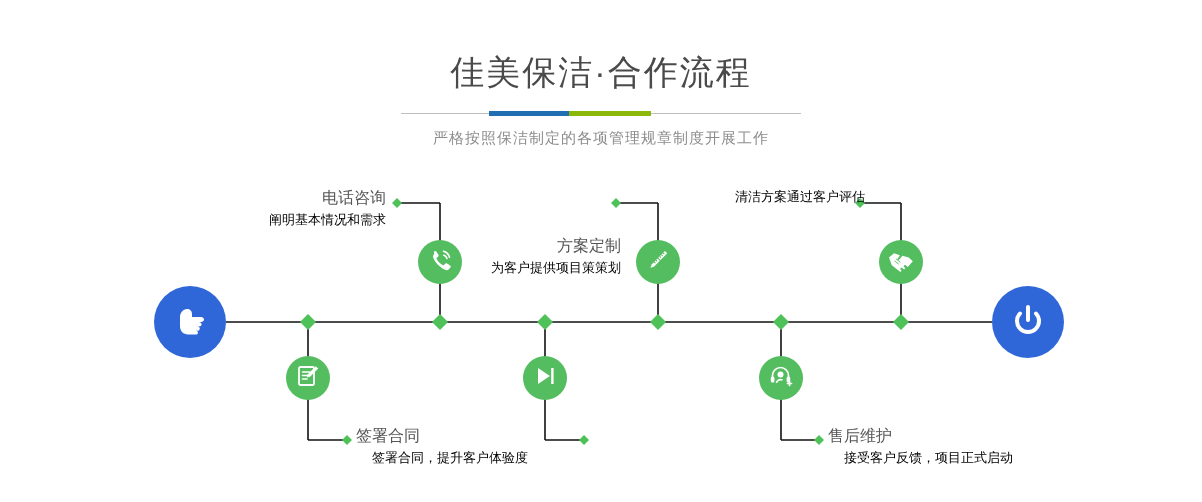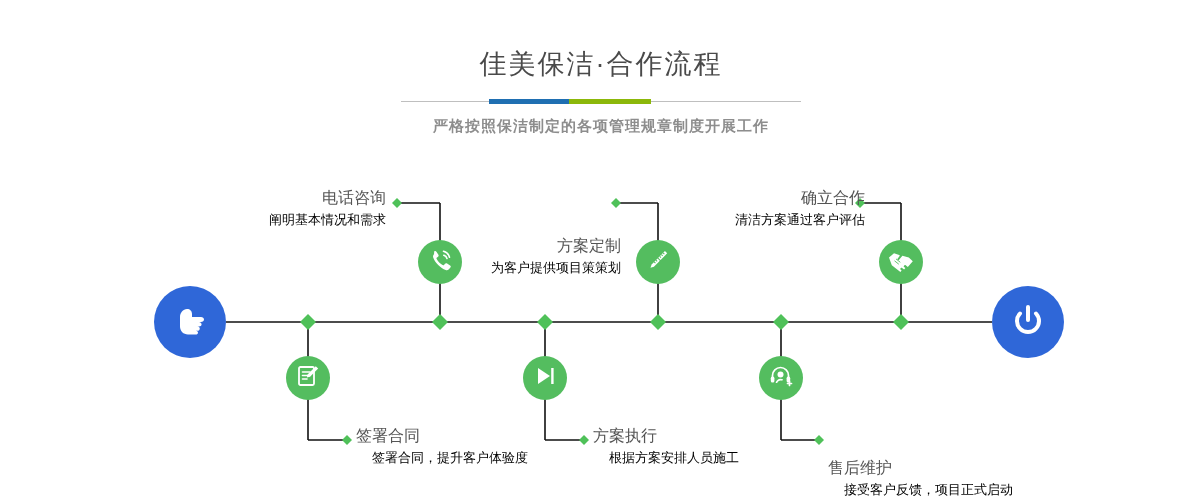--- a/index.html
+++ b/index.html
@@ -15,26 +15,26 @@
   }
 
   
   .header {
     position: absolute;
     top: 0; left: 0; right: 0;
     text-align: center;
     padding-top: 34px;
   }
   .page-title {
-    font-size: 27px;
+    font-size: 34px;
     color: #4a4a4a;
     letter-spacing: 2px;
     font-weight: normal;
     line-height: 44px;
-    margin: 8px;
+    margin: 16px;
   }
   .divider {
     width: 400px;
     height: 8px;
     margin: 12px auto 0 auto;
     position: relative;
   }
   .divider .rule {
     position: absolute;
     top: 3px; left: 0; right: 0;
@@ -51,21 +51,21 @@
     position: absolute;
     left: 168px; top: 1px;
     width: 82px; height: 5px;
     background: #8cb80a;
   }
   .page-subtitle {
     font-size: 15px;
     color: #8d8d8d;
     margin: 10px 0 0 0;
     letter-spacing: 1px;
-    font-weight: bold;
+    font-weight: normal;
     line-height: 20px;
   }
 
   
   .flow {
     position: absolute;
     left: 0; top: 0;
     width: 1202px; height: 401px;
   }
   .flow svg { position: absolute; left: 0; top: 0; }
@@ -242,51 +242,46 @@
   </div>
 
   <div class="node-circle" style="left:523px; top:356px;">
     <span>
       <svg width="26" height="26" viewBox="0 0 26 26">
         <polygon fill="#ffffff" points="6,5 18,13 6,21"></polygon>
         <rect x="19.2" y="5" width="2.4" height="16" fill="#ffffff"></rect>
       </svg>
     </span>
   </div>
-  <div class="label bottom" style="left:593px; top:424px;">
-    <span class="t">方案执行</span>
-    <span class="d">根据方案安排人员施工</span>
-  </div>
 
   <div class="node-circle" style="left:879px; top:240px;">
     <span>
       <svg width="28" height="28" viewBox="0 0 28 28">
         <path fill="#ffffff" d="M2 11.5l5-4.2 5.2 1.6c.5.2.7.8.4 1.2l-2 2.6c-.3.4-.2 1 .2 1.3.4.3 1 .2 1.3-.2l3.3-4.1 6.4 1.9 4 3.6-5 5.8-2.4-1.9c-.3-.2-.7-.2-.9.1l-.6.8c-.3.3-.2.8.1 1l1.4 1.1-1.3 1.5-2.3-1.8c-.3-.2-.7-.2-.9.1l-.5.7c-.3.3-.2.8.1 1l1.1.9-1.2 1.4-8.6-6.7z"></path>
         <path fill="none" stroke="#54bd5f" stroke-width="0.9" d="M7.5 14.8l4.3 3.4M9 12.9l4.3 3.4"></path>
       </svg>
     </span>
   </div>
   <div class="label top" style="right:337px; top:186px;">
-    <span class="t">确立合作</span>
     <span class="d">清洁方案通过客户评估</span>
   </div>
 
   <div class="node-circle" style="left:759px; top:356px;">
     <span>
       <svg width="26" height="26" viewBox="0 0 26 26">
         <path fill="none" stroke="#ffffff" stroke-width="1.7" d="M4.5 14.5v-2a8 8 0 0 1 16 0v2"></path>
         <rect x="2.8" y="13.6" width="3.6" height="6" rx="1.6" fill="#ffffff"></rect>
         <rect x="18.6" y="13.6" width="3.6" height="6" rx="1.6" fill="#ffffff"></rect>
         <circle cx="12.5" cy="11.5" r="3" fill="#ffffff"></circle>
         <path fill="#ffffff" d="M7.6 20c.6-2.6 2.5-4.2 4.9-4.2 1 0 1.9.3 2.7.8l-1.1 1.2c-.5-.3-1-.4-1.6-.4-1.5 0-2.8 1-3.3 2.6z"></path>
         <g stroke="#ffffff" stroke-width="1.7" stroke-linecap="round">
           <line x1="19.5" y1="20.5" x2="23.5" y2="20.5"></line>
           <line x1="21.5" y1="18.5" x2="21.5" y2="22.5"></line>
         </g>
       </svg>
     </span>
   </div>
-  <div class="label bottom" style="left:828px; top:424px;margin-top:32px;">
+  <div class="label bottom" style="left:828px; top:424px;">
     <span class="t">售后维护</span>
     <span class="d">接受客户反馈，项目正式启动</span>
   </div>
 
 </div>
 
 </body></html>

